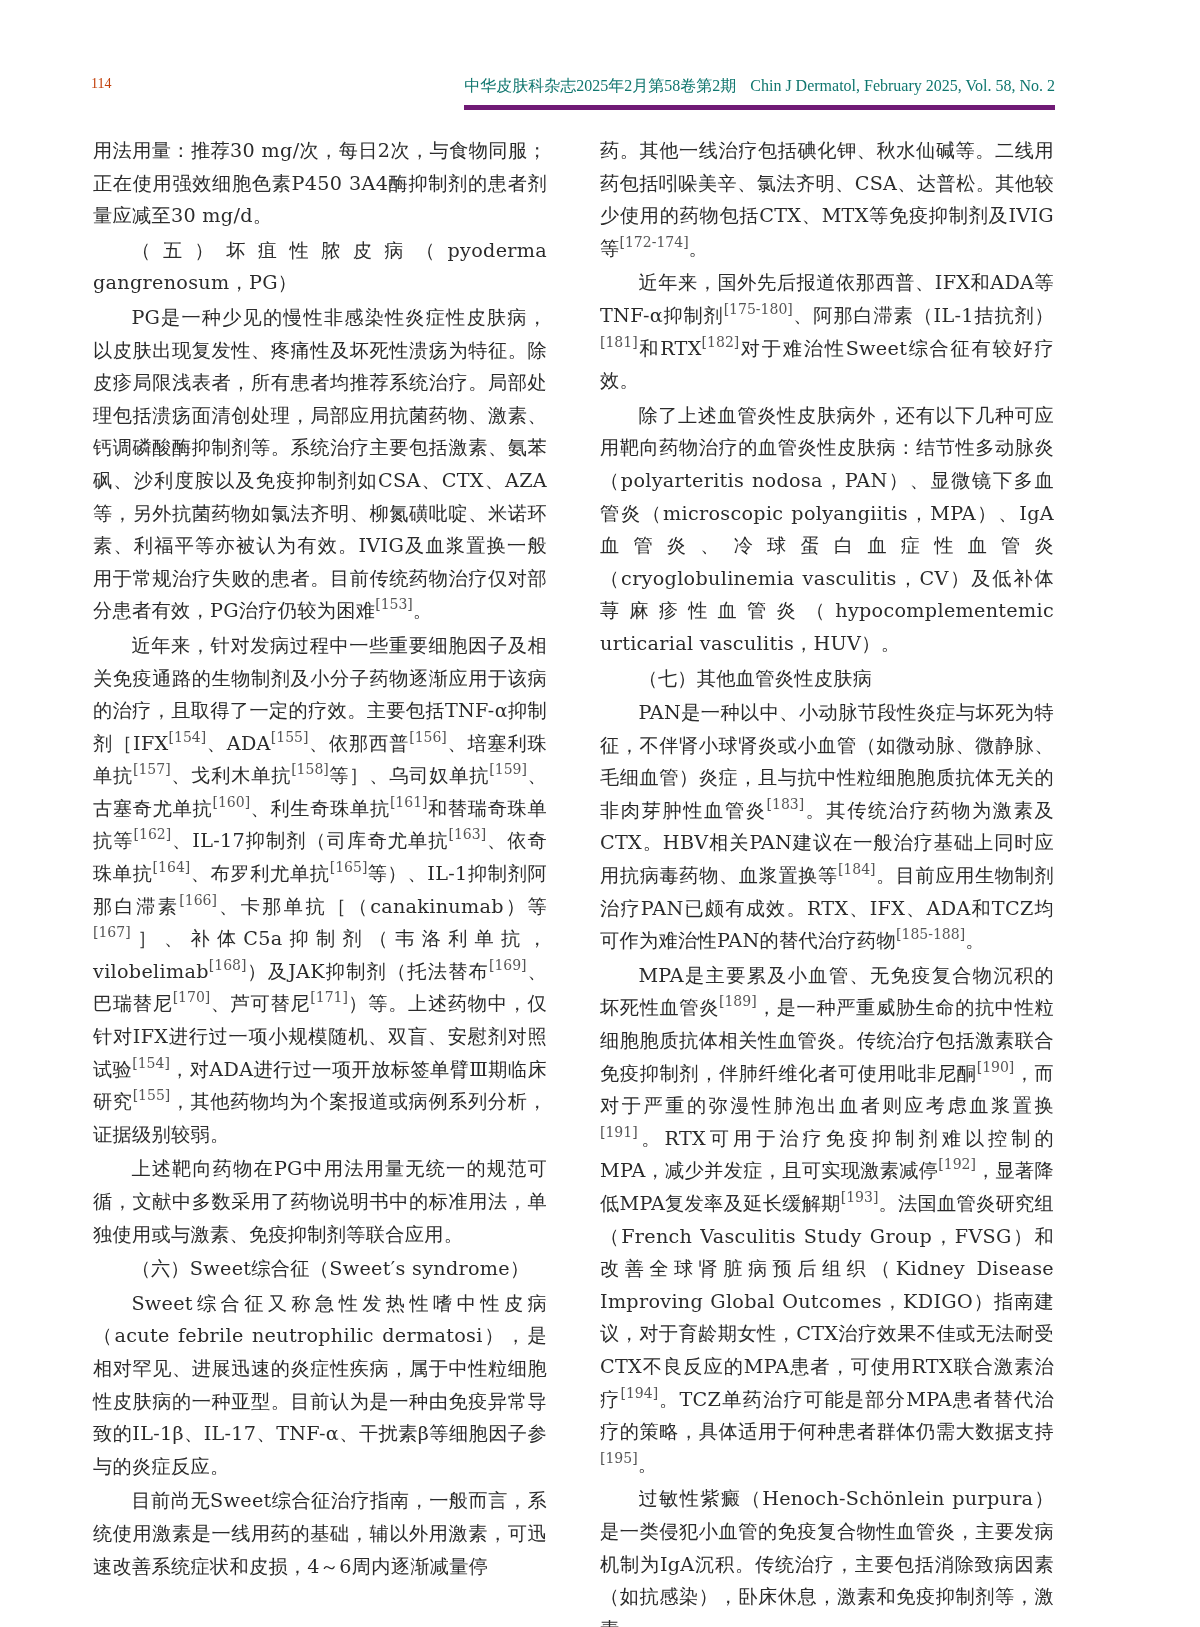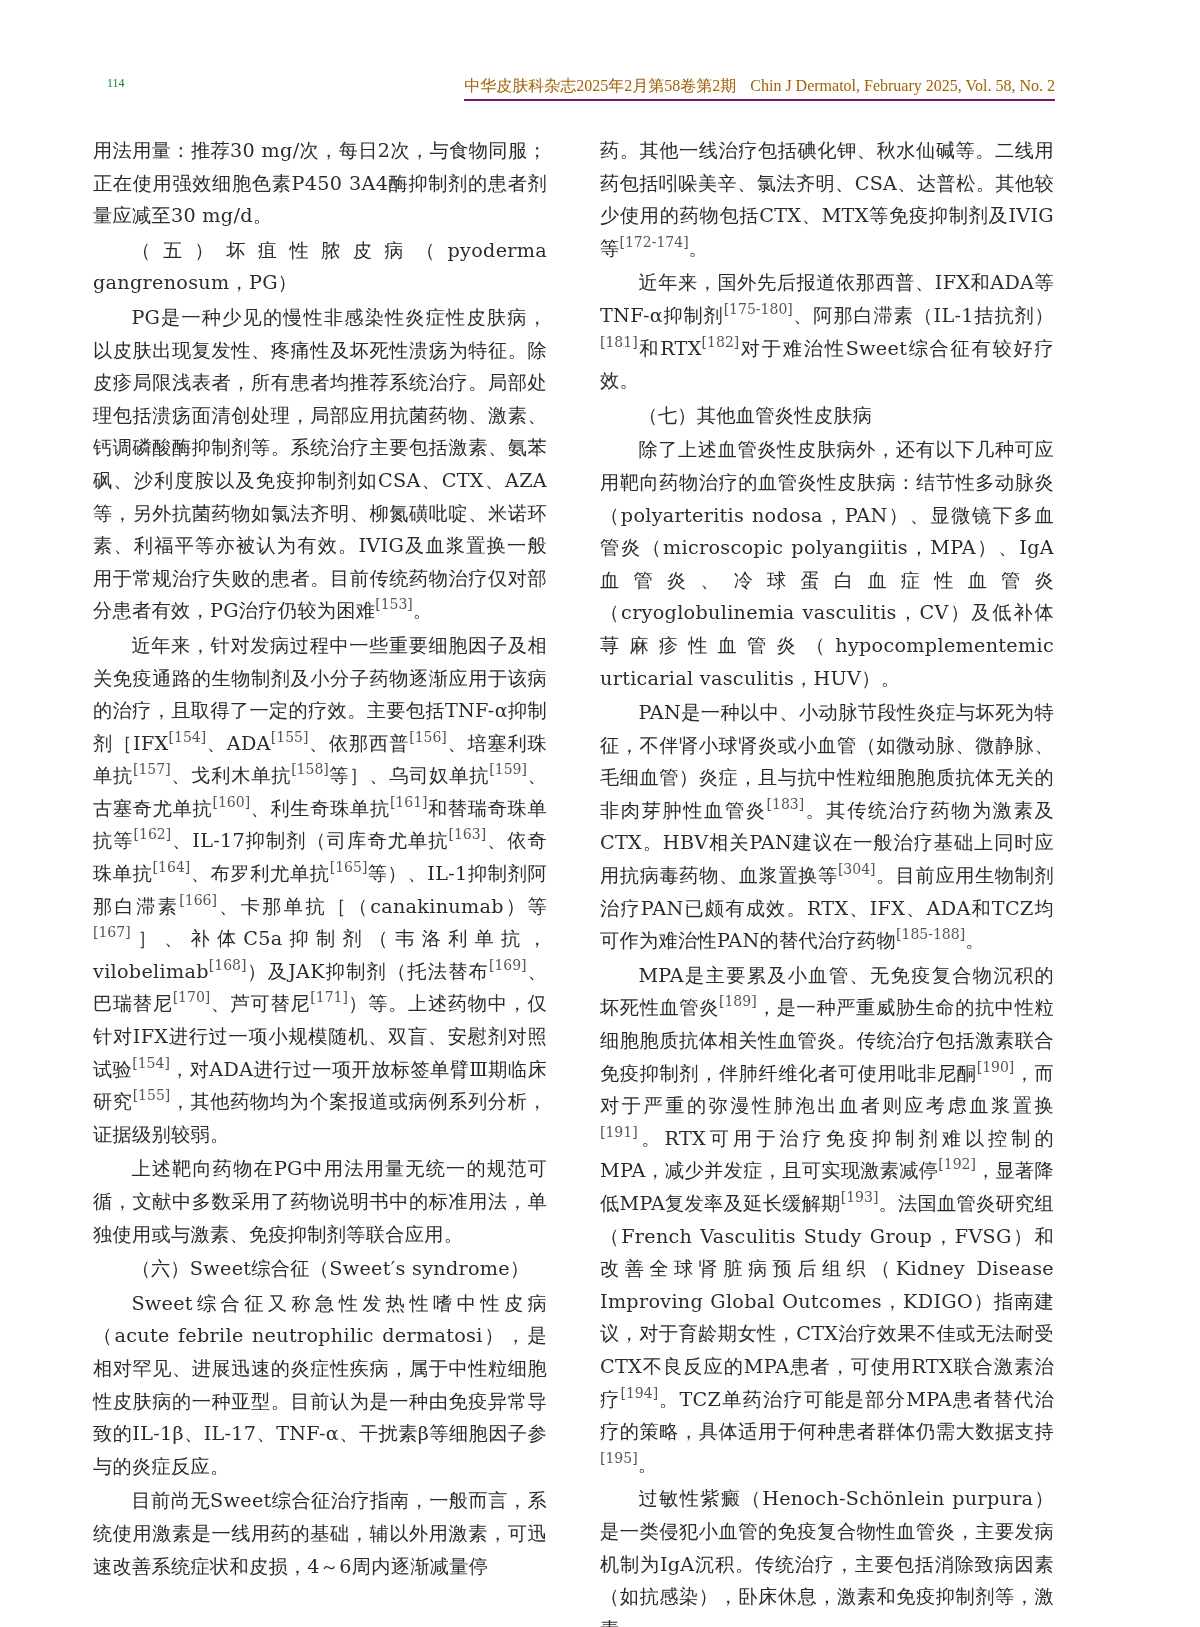--- a/index.html
+++ b/index.html
@@ -2,25 +2,25 @@
 <html><head>
 <meta charset="utf-8">
 <style>
   html, body { margin: 0; padding: 0; background: #ffffff; }
   body {
     width: 1200px; height: 1627px; position: relative; overflow: hidden;
     font-family: "DejaVu Serif", "Liberation Serif", serif;
     color: #2a2a2a;
   }
   .header { position: absolute; top: 74px; left: 91px; right: 145px; height: 28px; }
-  .page-num { position: absolute; left: 16px; top: 2px; font-family: "Liberation Serif", serif; font-size: 12px; color: #15803d; }
+  .page-num { position: absolute; left: 0; top: 2px; font-family: "Liberation Serif", serif; font-size: 14px; color: #c2410c; }
   .running-title {
-    position: absolute; right: 0; top: 2px; font-size: 16px; color: #a16207;
+    position: absolute; right: 0; top: 2px; font-size: 16px; color: #0f766e;
     font-family: "Liberation Serif", "DejaVu Serif", serif;
-    border-bottom: 2px solid #701a75; padding-bottom: 2px; white-space: nowrap;
+    border-bottom: 5px solid #701a75; padding-bottom: 8px; white-space: nowrap;
   }
   .running-title .en { margin-left: 14px; }
   .col { position: absolute; top: 133px; width: 458px; }
   .col.left { left: 91px; }
   .col.right { left: 598px; }
   .p {
     margin: 2px; font-size: 19.2px; line-height: 32.6px; text-align: justify;
     text-justify: inter-character; letter-spacing: 0.3px; color: #2b2b2b;
   }
   .p.indent { text-indent: 2em; }
@@ -41,18 +41,18 @@
     <p class="p indent"><span>PG是一种少见的慢性非感染性炎症性皮肤病，以皮肤出现复发性、疼痛性及坏死性溃疡为特征。除皮疹局限浅表者，所有患者均推荐系统治疗。局部处理包括溃疡面清创处理，局部应用抗菌药物、激素、钙调磷酸酶抑制剂等。系统治疗主要包括激素、氨苯砜、沙利度胺以及免疫抑制剂如CSA、CTX、AZA等，另外抗菌药物如氯法齐明、柳氮磺吡啶、米诺环素、利福平等亦被认为有效。IVIG及血浆置换一般用于常规治疗失败的患者。目前传统药物治疗仅对部分患者有效，PG治疗仍较为困难</span><sup class="ref">[153]</sup><span>。</span></p>
     <p class="p indent"><span>近年来，针对发病过程中一些重要细胞因子及相关免疫通路的生物制剂及小分子药物逐渐应用于该病的治疗，且取得了一定的疗效。主要包括TNF-α抑制剂［IFX</span><sup class="ref">[154]</sup><span>、ADA</span><sup class="ref">[155]</sup><span>、依那西普</span><sup class="ref">[156]</sup><span>、培塞利珠单抗</span><sup class="ref">[157]</sup><span>、戈利木单抗</span><sup class="ref">[158]</sup><span>等］、乌司奴单抗</span><sup class="ref">[159]</sup><span>、古塞奇尤单抗</span><sup class="ref">[160]</sup><span>、利生奇珠单抗</span><sup class="ref">[161]</sup><span>和替瑞奇珠单抗等</span><sup class="ref">[162]</sup><span>、IL-17抑制剂（司库奇尤单抗</span><sup class="ref">[163]</sup><span>、依奇珠单抗</span><sup class="ref">[164]</sup><span>、布罗利尤单抗</span><sup class="ref">[165]</sup><span>等）、IL-1抑制剂阿那白滞素</span><sup class="ref">[166]</sup><span>、卡那单抗［（canakinumab）等</span><sup class="ref">[167]</sup><span>］、补体C5a抑制剂（韦洛利单抗，vilobelimab</span><sup class="ref">[168]</sup><span>）及JAK抑制剂（托法替布</span><sup class="ref">[169]</sup><span>、巴瑞替尼</span><sup class="ref">[170]</sup><span>、芦可替尼</span><sup class="ref">[171]</sup><span>）等。上述药物中，仅针对IFX进行过一项小规模随机、双盲、安慰剂对照试验</span><sup class="ref">[154]</sup><span>，对ADA进行过一项开放标签单臂Ⅲ期临床研究</span><sup class="ref">[155]</sup><span>，其他药物均为个案报道或病例系列分析，证据级别较弱。</span></p>
     <p class="p indent"><span>上述靶向药物在PG中用法用量无统一的规范可循，文献中多数采用了药物说明书中的标准用法，单独使用或与激素、免疫抑制剂等联合应用。</span></p>
     <p class="p heading"><span>（六）Sweet综合征（Sweet′s syndrome）</span></p>
     <p class="p indent"><span>Sweet综合征又称急性发热性嗜中性皮病（acute febrile neutrophilic dermatosi），是相对罕见、进展迅速的炎症性疾病，属于中性粒细胞性皮肤病的一种亚型。目前认为是一种由免疫异常导致的IL-1β、IL-17、TNF-α、干扰素β等细胞因子参与的炎症反应。</span></p>
     <p class="p indent"><span>目前尚无Sweet综合征治疗指南，一般而言，系统使用激素是一线用药的基础，辅以外用激素，可迅速改善系统症状和皮损，4～6周内逐渐减量停</span></p>
   </div>
 <div class="col right">
     <p class="p"><span>药。其他一线治疗包括碘化钾、秋水仙碱等。二线用药包括吲哚美辛、氯法齐明、CSA、达普松。其他较少使用的药物包括CTX、MTX等免疫抑制剂及IVIG等</span><sup class="ref">[172-174]</sup><span>。</span></p>
     <p class="p indent"><span>近年来，国外先后报道依那西普、IFX和ADA等TNF-α抑制剂</span><sup class="ref">[175-180]</sup><span>、阿那白滞素（IL-1拮抗剂）</span><sup class="ref">[181]</sup><span>和RTX</span><sup class="ref">[182]</sup><span>对于难治性Sweet综合征有较好疗效。</span></p>
+    <p class="p indent"><span>除了上述血管炎性皮肤病外，还有以下几种可应用靶向药物治疗的血管炎性皮肤病：结节性多动脉炎（polyarteritis nodosa，PAN）、显微镜下多血管炎（microscopic polyangiitis，MPA）、IgA血管炎、冷球蛋白血症性血管炎（cryoglobulinemia vasculitis，CV）及低补体荨麻疹性血管炎（hypocomplementemic urticarial vasculitis，HUV）。</span></p>
     <p class="p heading"><span>（七）其他血管炎性皮肤病</span></p>
-    <p class="p indent"><span>除了上述血管炎性皮肤病外，还有以下几种可应用靶向药物治疗的血管炎性皮肤病：结节性多动脉炎（polyarteritis nodosa，PAN）、显微镜下多血管炎（microscopic polyangiitis，MPA）、IgA血管炎、冷球蛋白血症性血管炎（cryoglobulinemia vasculitis，CV）及低补体荨麻疹性血管炎（hypocomplementemic urticarial vasculitis，HUV）。</span></p>
-    <p class="p indent"><span>PAN是一种以中、小动脉节段性炎症与坏死为特征，不伴肾小球肾炎或小血管（如微动脉、微静脉、毛细血管）炎症，且与抗中性粒细胞胞质抗体无关的非肉芽肿性血管炎</span><sup class="ref">[183]</sup><span>。其传统治疗药物为激素及CTX。HBV相关PAN建议在一般治疗基础上同时应用抗病毒药物、血浆置换等</span><sup class="ref">[304]</sup><span>。目前应用生物制剂治疗PAN已颇有成效。RTX、IFX、ADA和TCZ均可作为难治性PAN的替代治疗药物</span><sup class="ref">[185-188]</sup><span>。</span></p>
+    <p class="p indent"><span>PAN是一种以中、小动脉节段性炎症与坏死为特征，不伴肾小球肾炎或小血管（如微动脉、微静脉、毛细血管）炎症，且与抗中性粒细胞胞质抗体无关的非肉芽肿性血管炎</span><sup class="ref">[183]</sup><span>。其传统治疗药物为激素及CTX。HBV相关PAN建议在一般治疗基础上同时应用抗病毒药物、血浆置换等</span><sup class="ref">[184]</sup><span>。目前应用生物制剂治疗PAN已颇有成效。RTX、IFX、ADA和TCZ均可作为难治性PAN的替代治疗药物</span><sup class="ref">[185-188]</sup><span>。</span></p>
     <p class="p indent"><span>MPA是主要累及小血管、无免疫复合物沉积的坏死性血管炎</span><sup class="ref">[189]</sup><span>，是一种严重威胁生命的抗中性粒细胞胞质抗体相关性血管炎。传统治疗包括激素联合免疫抑制剂，伴肺纤维化者可使用吡非尼酮</span><sup class="ref">[190]</sup><span>，而对于严重的弥漫性肺泡出血者则应考虑血浆置换</span><sup class="ref">[191]</sup><span>。RTX可用于治疗免疫抑制剂难以控制的MPA，减少并发症，且可实现激素减停</span><sup class="ref">[192]</sup><span>，显著降低MPA复发率及延长缓解期</span><sup class="ref">[193]</sup><span>。法国血管炎研究组（French Vasculitis Study Group，FVSG）和改善全球肾脏病预后组织（Kidney Disease Improving Global Outcomes，KDIGO）指南建议，对于育龄期女性，CTX治疗效果不佳或无法耐受CTX不良反应的MPA患者，可使用RTX联合激素治疗</span><sup class="ref">[194]</sup><span>。TCZ单药治疗可能是部分MPA患者替代治疗的策略，具体适用于何种患者群体仍需大数据支持</span><sup class="ref">[195]</sup><span>。</span></p>
     <p class="p indent"><span>过敏性紫癜（Henoch-Schönlein purpura）是一类侵犯小血管的免疫复合物性血管炎，主要发病机制为IgA沉积。传统治疗，主要包括消除致病因素（如抗感染），卧床休息，激素和免疫抑制剂等，激素</span></p>
   </div>
 
 </body></html>

